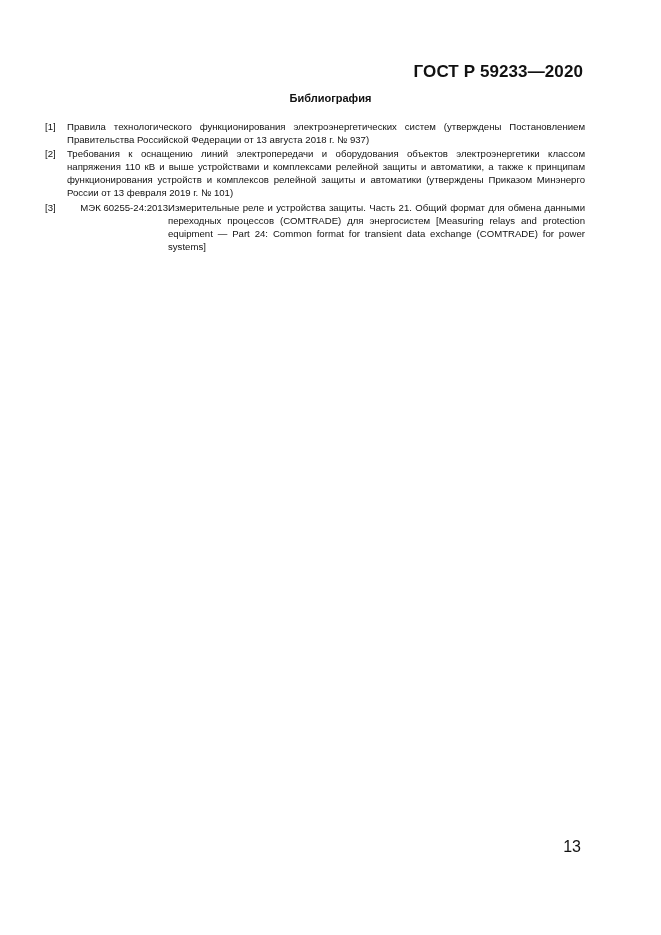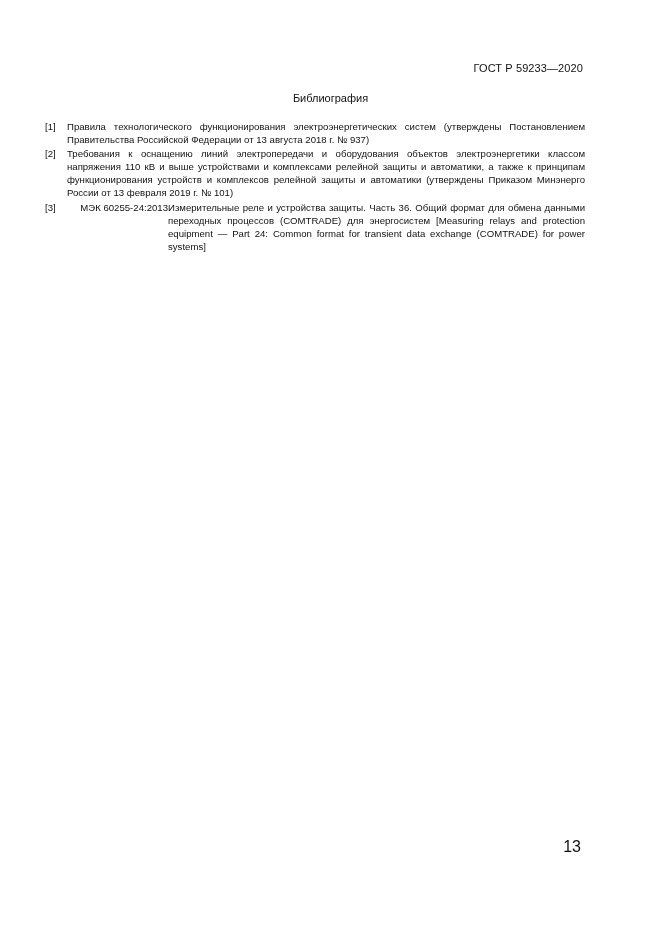--- a/index.html
+++ b/index.html
@@ -1,20 +1,20 @@
 <!DOCTYPE html>
 <html><head>
 <meta charset="utf-8">
 <style>
   html, body { margin: 0; padding: 0; background: #ffffff; }
   body { width: 661px; height: 935px; position: relative; overflow: hidden;
          font-family: "Liberation Sans", sans-serif; color: #111; }
   .page { position: absolute; left: 0; top: 0; width: 661px; height: 935px; }
-  .doc-code { position: absolute; right: 78px; top: 62px; font-weight: normal; font-size: 11px; letter-spacing: 0.1px; }
-  .title { position: absolute; left: 0; width: 661px; top: 92px; text-align: center; font-weight: normal; font-size: 11px; }
+  .doc-code { position: absolute; right: 78px; top: 62px; font-weight: bold; font-size: 17px; letter-spacing: 0.1px; }
+  .title { position: absolute; left: 0; width: 661px; top: 92px; text-align: center; font-weight: bold; font-size: 11px; }
   .refs { position: absolute; left: 45px; top: 120px; width: 540px; font-size: 9.6px; line-height: 13.1px; }
   .ref { display: flex; margin-bottom: 1px; }
   .ref-num { width: 22px; flex: 0 0 22px; }
   .ref-body { flex: 1; text-align: justify; }
   .ref-code { width: 101px; flex: 0 0 101px; white-space: nowrap; text-align: right; }
   .page-num { position: absolute; right: 80px; top: 838px; font-size: 16px; }
 </style>
 </head>
 <body>
 
@@ -27,18 +27,18 @@
       <span class="ref-num">[1]</span>
       <span class="ref-body">Правила технологического функционирования электроэнергетических систем (утверждены Постановлением Правительства Российской Федерации от 13 августа 2018 г. № 937)</span>
     </div>
     <div class="ref">
       <span class="ref-num">[2]</span>
       <span class="ref-body">Требования к оснащению линий электропередачи и оборудования объектов электроэнергетики классом напряжения 110 кВ и выше устройствами и комплексами релейной защиты и автоматики, а также к принципам функционирования устройств и комплексов релейной защиты и автоматики (утверждены Приказом Минэнерго России от 13 февраля 2019 г. № 101)</span>
     </div>
     <div class="ref">
       <span class="ref-num">[3]</span>
       <span class="ref-code">МЭК 60255-24:2013</span>
-      <span class="ref-body">Измерительные реле и устройства защиты. Часть 36. Общий формат для обмена данными переходных процессов (COMTRADE) для энергосистем [Measuring relays and protection equipment — Part 24: Common format for transient data exchange (COMTRADE) for power systems]</span>
+      <span class="ref-body">Измерительные реле и устройства защиты. Часть 21. Общий формат для обмена данными переходных процессов (COMTRADE) для энергосистем [Measuring relays and protection equipment — Part 24: Common format for transient data exchange (COMTRADE) for power systems]</span>
     </div>
   </div>
 
   <div class="page-num">13</div>
 </div>
 
 </body></html>

